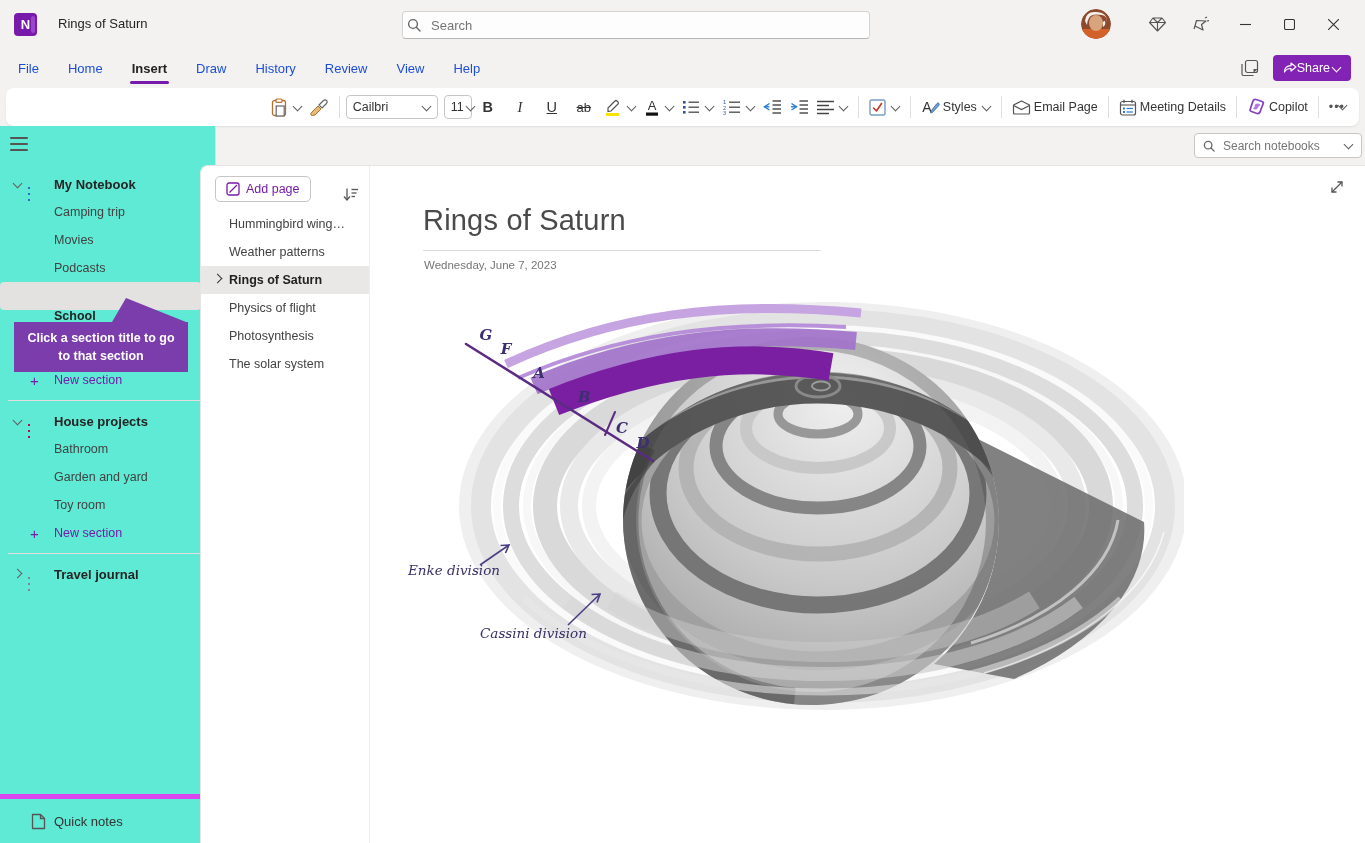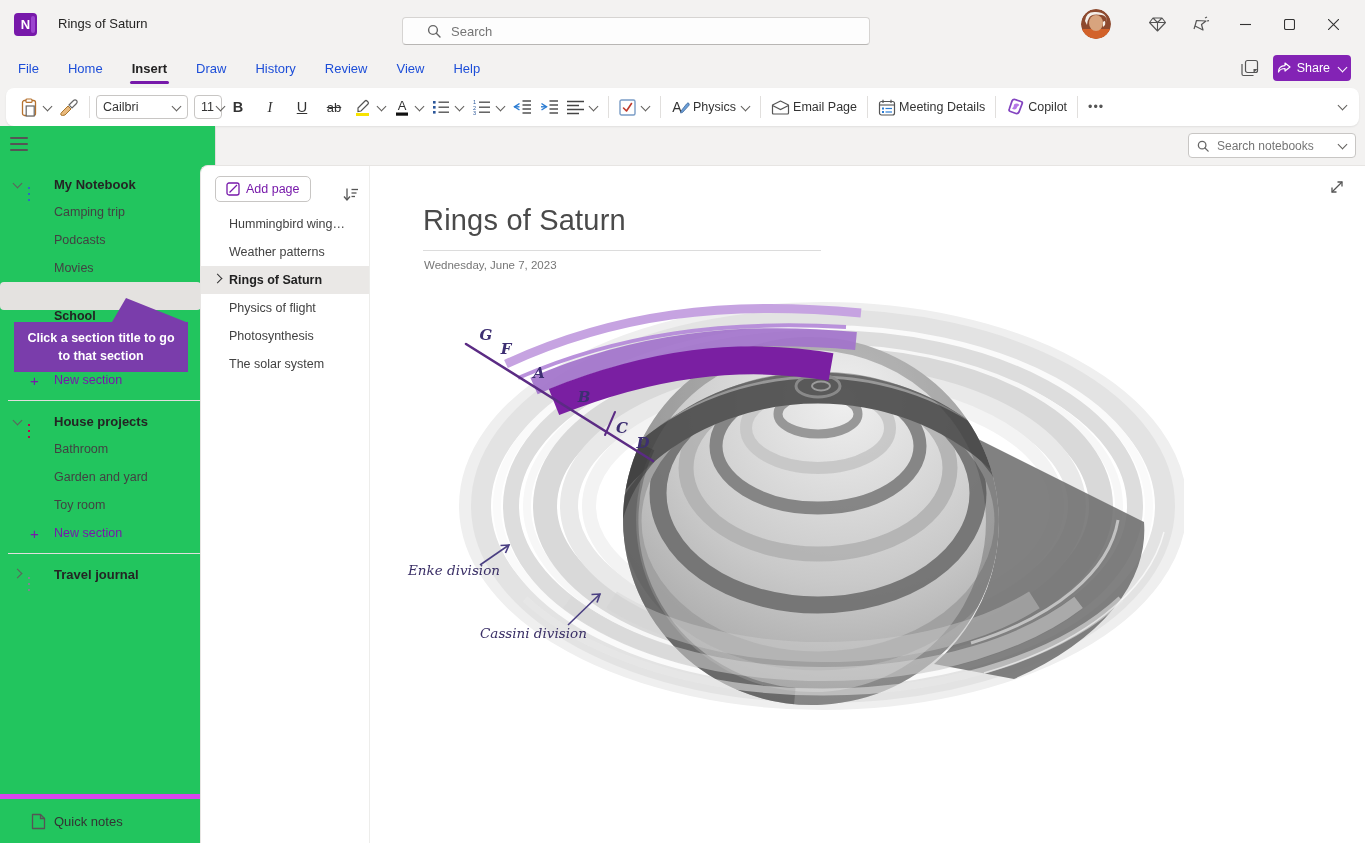--- a/index.html
+++ b/index.html
@@ -5,52 +5,52 @@
   html,body{margin:0;padding:0;}
   body{font-family:"Liberation Sans", sans-serif; -webkit-font-smoothing:antialiased;}
   #app{position:relative;width:1365px;height:843px;background:#f3f2f1;overflow:hidden;outline:1px solid #8a8a8a;}
 
   
   .titlebar{position:absolute;left:0;top:0;width:100%;height:48px;}
   .n-icon{position:absolute;left:14px;top:13px;width:23px;height:23px;background:#7719aa;border-radius:4px;color:#fff;
           font-weight:bold;font-size:13px;display:flex;align-items:center;justify-content:center;}
   .n-icon::after{content:"";position:absolute;right:2px;top:3px;bottom:3px;width:4px;background:#9b44cf;border-radius:2px;}
   .app-title{position:absolute;left:58px;top:16px;font-size:13px;color:#252423;}
-  .tb-search{position:absolute;left:402px;top:17px;width:468px;height:28px;background:#fdfdfd;border:1px solid #d6d4d2;
-             border-bottom-color:#b8b6b4;border-radius:4px;display:flex;align-items:center;padding-left:24px;box-sizing:border-box;}
+  .tb-search{position:absolute;left:402px;top:11px;width:468px;height:28px;background:#fdfdfd;border:1px solid #d6d4d2;
+             border-bottom-color:#b8b6b4;border-radius:4px;display:flex;align-items:center;padding-left:4px;box-sizing:border-box;}
   .tb-search input{border:none;outline:none;background:transparent;font-size:13px;color:#404040;margin-left:8px;width:380px;font-family:inherit;}
   .tb-right{position:absolute;right:10px;top:0;height:48px;display:flex;align-items:center;}
   .avatar{width:30px;height:30px;border-radius:50%;overflow:hidden;margin-right:24px;cursor:pointer;}
   .tb-ic{width:44px;height:30px;display:flex;align-items:center;justify-content:center;color:#444;}
   .winbtn{width:44px;height:40px;display:flex;align-items:center;justify-content:center;}
 
   
   .menurow{position:absolute;left:0;top:48px;width:100%;height:40px;display:flex;align-items:center;}
   .menus{display:flex;gap:25px;padding-left:16px;}
   .menu-item{font-size:13px;color:#1d4ed8;cursor:pointer;position:relative;padding:4px 2px;}
   .menu-item.active{font-weight:bold;color:#222;}
   .menu-item.active::after{content:"";position:absolute;left:0;right:0;bottom:-4px;height:3px;border-radius:2px;background:#7719aa;}
   .menu-right{margin-left:auto;display:flex;align-items:center;gap:14px;padding-right:14px;}
-  .share-btn{background:#8323b5;color:#fff;font-size:12.5px;height:26px;padding:0 4px;border-radius:4px;display:flex;align-items:center;gap:6px;cursor:pointer;}
+  .share-btn{background:#8323b5;color:#fff;font-size:12.5px;height:26px;padding:0 10px;border-radius:4px;display:flex;align-items:center;cursor:pointer;}
 
   
   .ribbon{position:absolute;left:6px;right:6px;top:88px;height:38px;background:#fff;border-radius:8px;
-          box-shadow:0 1px 2px rgba(0,0,0,.08);display:flex;align-items:center;padding:10px 10px;box-sizing:border-box;}
+          box-shadow:0 1px 2px rgba(0,0,0,.08);display:flex;align-items:center;padding:10px 10px;box-sizing:border-box;justify-content:flex-end;}
   .rb{display:flex;align-items:center;gap:3px;padding:3px 4px;border-radius:4px;cursor:pointer;color:#444;}
   .rsep{width:1px;height:22px;background:#e1dfdd;margin:0 6px;flex:none;}
   .selbox{display:flex;align-items:center;justify-content:space-between;border:1px solid #c8c6c4;border-radius:4px;height:24px;
           padding:0 6px;font-size:12.5px;color:#333;box-sizing:border-box;cursor:pointer;background:#fff;}
   .fmt{font-size:14.5px;color:#333;width:24px;text-align:center;}
   .rlabel{font-size:12.5px;color:#333;white-space:nowrap;}
   .cv{width:6px;height:6px;border-right:1.4px solid #605e5c;border-bottom:1.4px solid #605e5c;transform:rotate(45deg);display:inline-block;flex:none;margin:0 1px 2px 3px;}
   .cv.right{transform:rotate(-45deg);}
   .ribbon-more-chv{position:absolute;right:12px;top:14px;}
 
   
-  .sidebar{position:absolute;left:0;top:126px;width:216px;bottom:0;background:#22c55e;border-right:1px solid #e0dedc;box-sizing:border-box;}
+  .sidebar{position:absolute;left:0;top:126px;width:216px;bottom:0;background:#5eead4;border-right:1px solid #e0dedc;box-sizing:border-box;}
   .hamburger{position:absolute;left:10px;top:11px;width:18px;height:14px;cursor:pointer;}
   .hamburger div{height:2px;background:#555;border-radius:1px;margin-bottom:4px;}
   .tree{position:absolute;left:0;top:44px;right:0;}
   .trow{height:28px;display:flex;align-items:center;position:relative;cursor:pointer;font-size:12.5px;color:#424242;}
   .trow .chv-slot{position:absolute;left:10px;width:12px;display:flex;justify-content:center;}
   .trow .nb-ic{position:absolute;left:26px;}
   .trow .tab-ic{position:absolute;left:30px;}
   .trow .lbl{position:absolute;left:54px;white-space:nowrap;}
   .trow.nb .lbl{font-weight:bold;font-size:13px;color:#242424;}
   .trow.sel{background:#e4e2e0;border-radius:4px;margin:0 14px 0 0;}
@@ -86,21 +86,21 @@
   .prow.sel .lbl{font-weight:bold;color:#222;}
   .prow .chv-slot{position:absolute;left:10px;}
 
   .canvas{position:absolute;left:168px;top:0;right:0;bottom:0;overflow:hidden;}
   .expand-ic{position:absolute;right:19px;top:12px;cursor:pointer;}
   .page-title{position:absolute;left:54px;top:38px;font-size:29px;color:#4a4a4a;letter-spacing:.2px;cursor:text;}
   .title-rule{position:absolute;left:54px;top:84px;width:398px;height:1px;background:#dcdcdc;}
   .page-date{position:absolute;left:55px;top:93px;font-size:11.5px;color:#767676;cursor:text;}
   .drawing{position:absolute;left:25px;top:128px;}
 
-  .searchnb{position:absolute;right:9px;top:133px;width:168px;height:25px;background:#fff;border:1px solid #c8c6c4;border-radius:4px;
+  .searchnb{position:absolute;right:3px;top:133px;width:168px;height:25px;background:#fff;border:1px solid #c8c6c4;border-radius:4px;
             display:flex;align-items:center;padding:0 8px;box-sizing:border-box;z-index:4;}
   .searchnb input{border:none;outline:none;background:transparent;font-size:12px;color:#444;width:112px;margin-left:6px;font-family:inherit;}
 
   .hand{font-family:"DejaVu Serif", serif;font-style:italic;}
 </style>
 </head>
 <body>
 
 <div id="app">
 
@@ -302,21 +302,21 @@
           <path d="M4.5 9 L7.5 12 L12.5 4.5" fill="none" stroke="#c0392b" stroke-width="1.6" stroke-linecap="round" stroke-linejoin="round"></path>
         </svg>
       <span class="cv"></span>
     </div>
     <div class="rsep"></div>
     <div class="rb">
       <svg width="19" height="18" viewBox="0 0 19 18">
           <text x="6" y="14" text-anchor="middle" font-size="14" fill="#333" font-family="Liberation Sans">A</text>
           <path d="M10 13 L15.5 6 Q17 4 18 5.5 Q19 7 17 8.5 L11.5 14.5 L9.5 15 Z" fill="#6a9fd8" stroke="#44699a" stroke-width=".8"></path>
         </svg>
-      <span class="rlabel">Physics</span>
+      <span class="rlabel">Styles</span>
       <span class="cv"></span>
     </div>
     <div class="rsep"></div>
     <div class="rb">
       <svg width="19" height="15" viewBox="0 0 19 15">
           <path d="M1.5 5 L9.5 1 L17.5 5 V13 Q17.5 14 16.5 14 H2.5 Q1.5 14 1.5 13 Z" fill="none" stroke="#555" stroke-width="1.2" stroke-linejoin="round"></path>
           <path d="M1.5 5.5 L9.5 9.5 L17.5 5.5" fill="none" stroke="#555" stroke-width="1.2"></path>
         </svg>
       <span class="rlabel">Email Page</span>
     </div>
@@ -362,26 +362,26 @@
             <span class="cv"></span>
           </span>
         <span class="nb-ic"><span class="book" style="background:#2e6bc4;color:#2e6bc4"></span></span>
         <span class="lbl">My Notebook</span>
       </div>
       <div class="trow">
         <span class="tab-ic"><span class="tab" style="background:#2ea44f"></span></span>
         <span class="lbl">Camping trip</span>
       </div>
       <div class="trow">
+        <span class="tab-ic"><span class="tab" style="background:#ae0a47"></span></span>
+        <span class="lbl">Movies</span>
+      </div>
+      <div class="trow">
         <span class="tab-ic"><span class="tab" style="background:#c9a584"></span></span>
         <span class="lbl">Podcasts</span>
-      </div>
-      <div class="trow">
-        <span class="tab-ic"><span class="tab" style="background:#ae0a47"></span></span>
-        <span class="lbl">Movies</span>
       </div>
       <div class="trow sel">
         <span class="tab-ic"><span class="tab" style="background:#2c6fc2"></span></span>
         <span class="lbl">School</span>
       </div>
       <div class="trow">
         <span class="tab-ic"><span class="tab" style="background:#e8701f"></span></span>
       </div>
       <div class="trow"></div>
       <div class="trow newsec">

